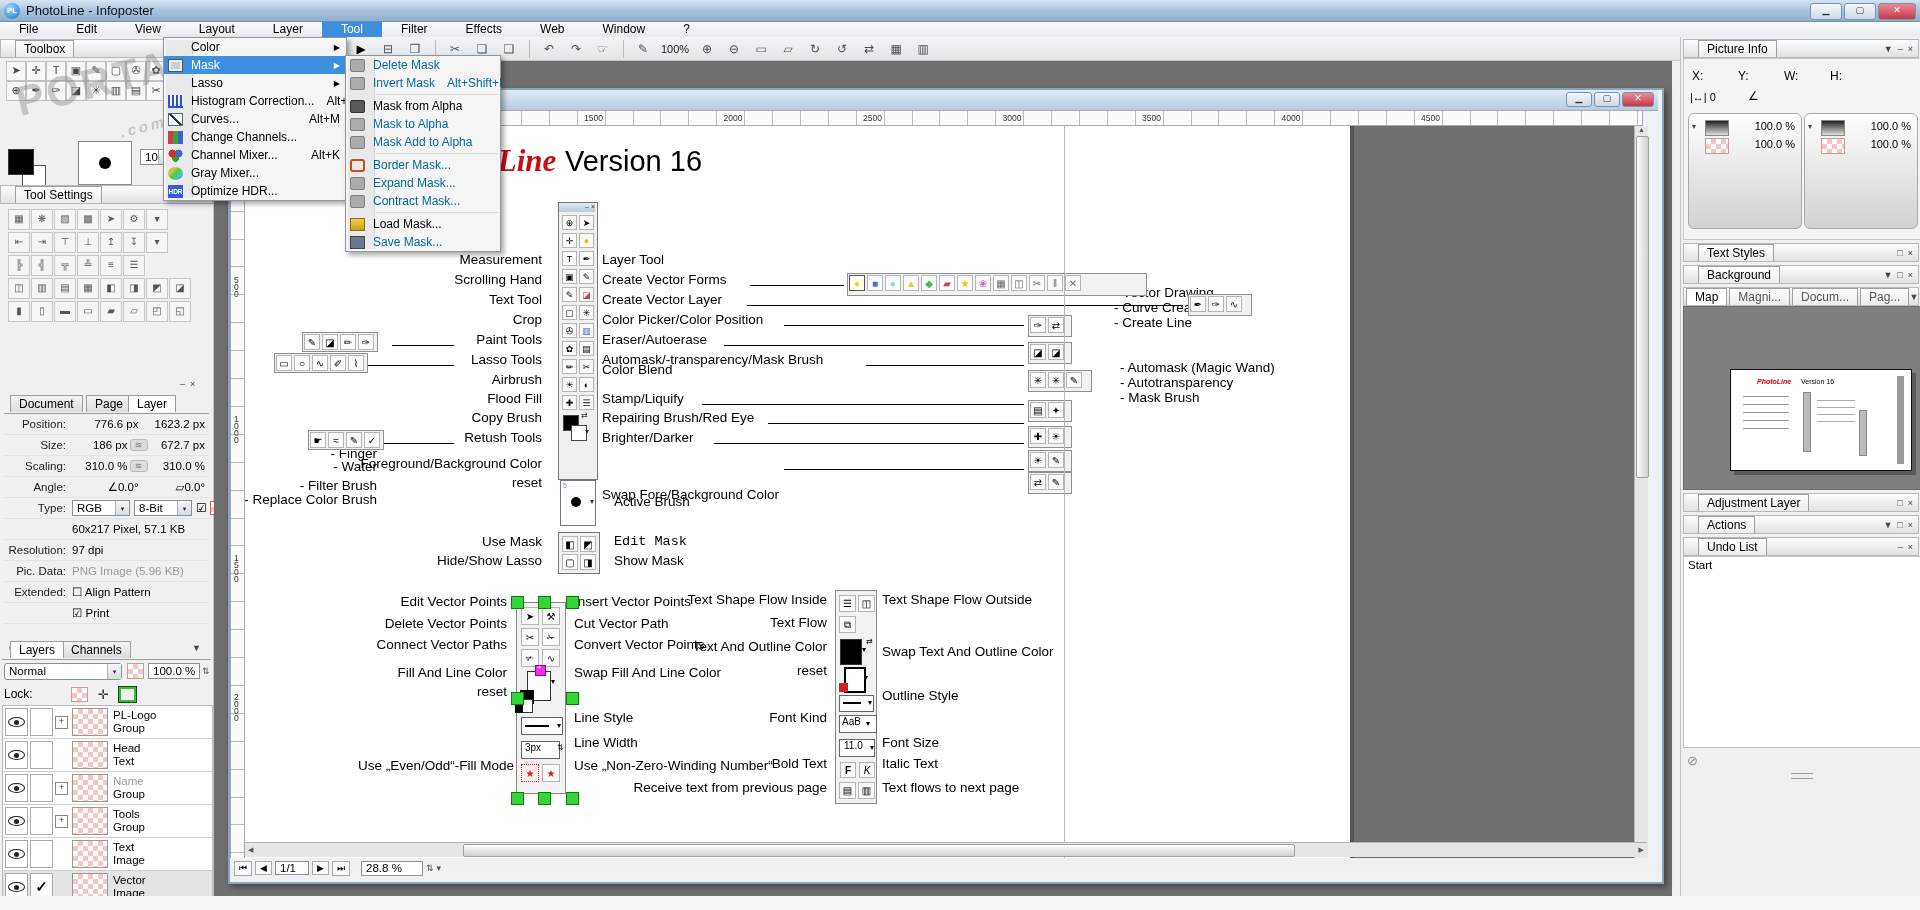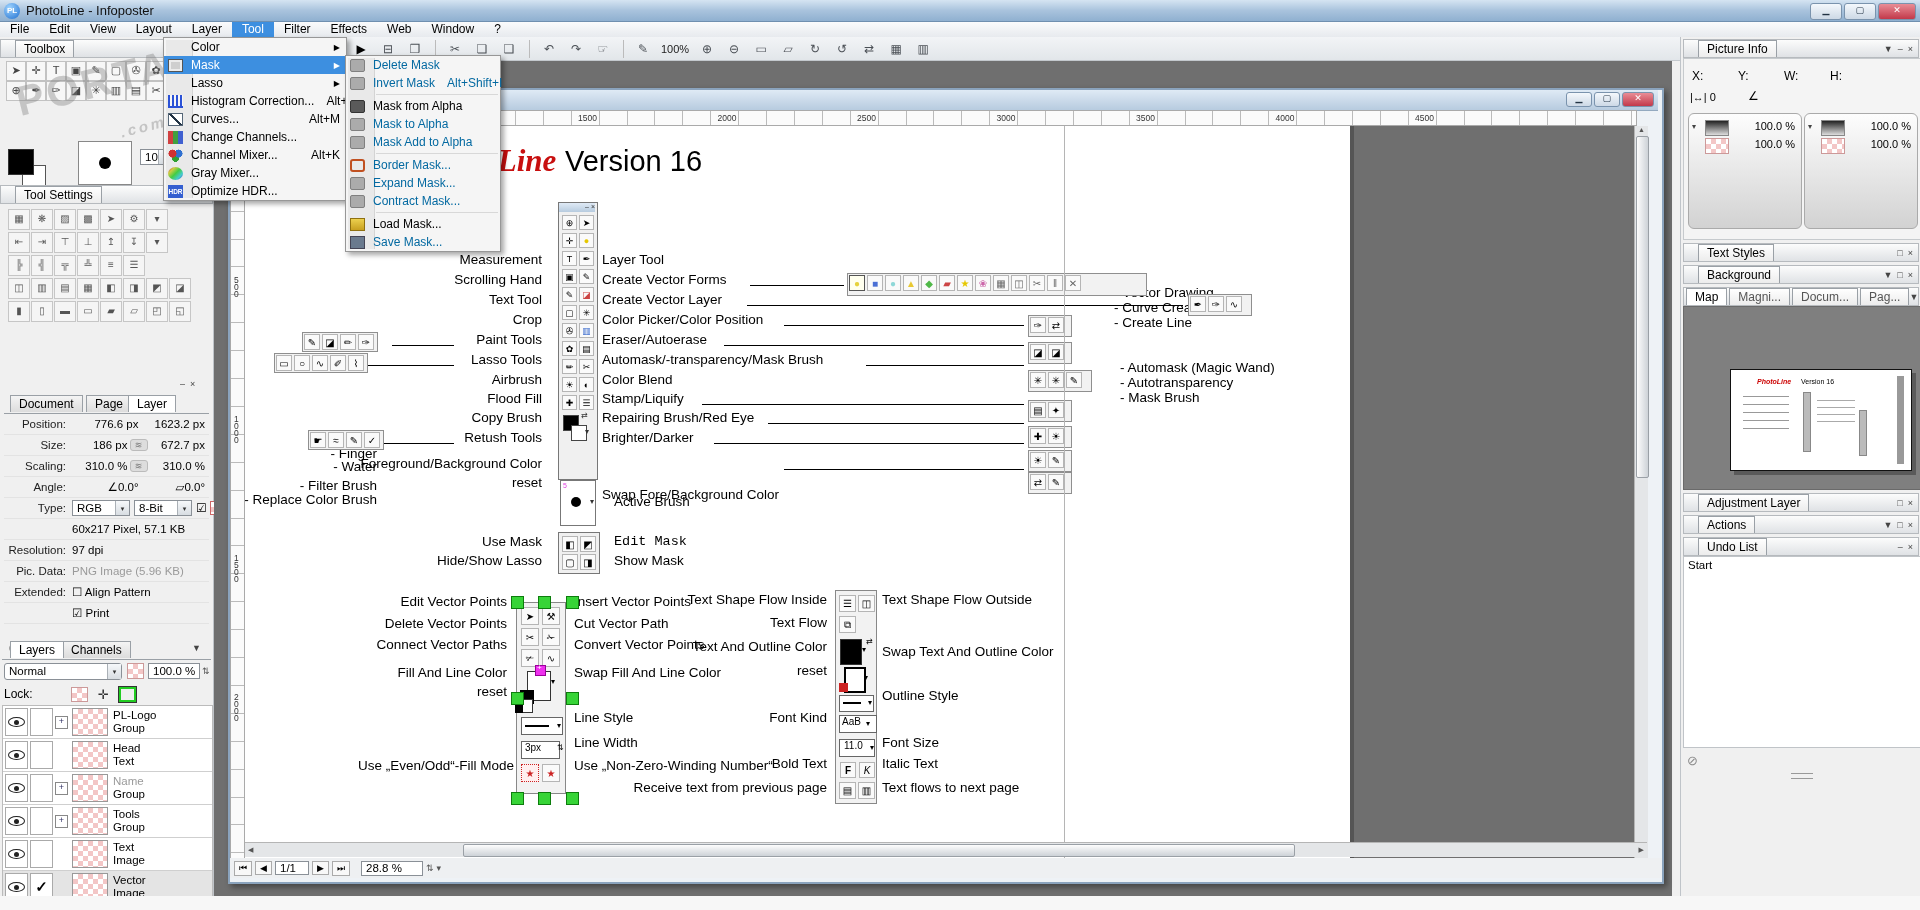--- a/index.html
+++ b/index.html
@@ -14,21 +14,21 @@
     display:flex;align-items:center;padding-left:4px;box-sizing:border-box}
   .appicon{width:16px;height:16px;border-radius:8px;background:radial-gradient(circle at 35% 30%,#9fd4ff,#1f6fd0);
     color:#fff;font-size:8px;font-weight:bold;text-align:center;line-height:16px;margin-right:6px}
   .titletext{font-size:13px;color:#111}
   .wbtns{position:absolute;right:4px;top:3px;display:flex;gap:2px}
   .wbtn{width:30px;height:15px;border:1px solid #7a93ad;border-radius:3px;
     background:linear-gradient(#f4f8fc,#cdd9e6);font-size:9px;line-height:13px;text-align:center;color:#234}
   .wbtn.close{background:linear-gradient(#e98d96,#c2394a);color:#fff;width:36px}
   #menubar{left:0;top:22px;width:1920px;height:15px;background:linear-gradient(#fafbfc,#e7eaee);
     border-bottom:1px solid #c7ccd1;display:flex;align-items:center;font-size:12px}
-  .mb-item{padding:0 10px;height:15px;line-height:15px}
+  .mb-item{padding:0 19px;height:15px;line-height:15px}
   .mb-item.active{background:#3d8fe0;color:#fff}
 
   #toolbarrow{left:0;top:37px;width:1920px;height:24px;background:linear-gradient(#f2f4f6,#e2e6ea);
     border-bottom:1px solid #c3c8cd;display:flex;align-items:center;gap:1px;padding-left:348px;box-sizing:border-box}
   .tbtn{min-width:20px;height:20px;border:1px solid transparent;border-radius:2px;text-align:center;
     line-height:20px;font-size:12px;color:#333;padding:0 2px}
   .tsep{width:6px;height:18px;border-right:1px solid #bbb;margin-right:5px}
   .tzoom{font-size:11px;padding:0 3px;color:#222}
 
   
@@ -433,21 +433,21 @@
   <div id="mdi" class="abs" style="left:214px;top:61px;width:1458px;height:835px;background:#6f6f6f">
       <div class="abs" style="left: 14px; top: 27px; width: 1432px; height: 792px; background: rgb(238, 242, 246); border: 2px solid rgb(138, 163, 189); box-shadow: rgba(0, 0, 0, 0.4) 3px 3px 6px;">
         <div class="abs" style="left: 0px; top: 0px; width: 1428px; height: 20px; background: linear-gradient(rgb(223, 234, 245), rgb(183, 203, 223)); border-bottom: 1px solid rgb(147, 169, 191);">
           <span class="wbtns" style="top: 2px;">
             <span class="wbtn" style="width: 24px; height: 13px; line-height: 11px;">▁</span>
             <span class="wbtn" style="width: 24px; height: 13px; line-height: 11px;">▢</span>
             <span class="wbtn close" style="width: 30px; height: 13px; line-height: 11px;">✕</span>
           </span>
         </div>
         <div class="abs" style="left: 0px; top: 20px; width: 15px; height: 16px; background: rgb(232, 232, 232); border: 1px solid rgb(170, 170, 170);"></div>
-        <div class="abs ruler" style="left: 5px; top: 20px; width: 1402px; height: 16px; background-image: repeating-linear-gradient(90deg, rgb(187, 187, 187) 0px, rgb(187, 187, 187) 1px, transparent 1px, transparent 27.9px);">
+        <div class="abs ruler" style="left: 11px; top: 20px; width: 1402px; height: 16px; background-image: repeating-linear-gradient(90deg, rgb(187, 187, 187) 0px, rgb(187, 187, 187) 1px, transparent 1px, transparent 27.9px);">
           <span class="rnum" style="left: 342px; top: 2px;">1500</span>
           <span class="rnum" style="left: 481.5px; top: 2px;">2000</span>
           <span class="rnum" style="left: 621px; top: 2px;">2500</span>
           <span class="rnum" style="left: 760.5px; top: 2px;">3000</span>
           <span class="rnum" style="left: 900px; top: 2px;">3500</span>
           <span class="rnum" style="left: 1039.5px; top: 2px;">4000</span>
           <span class="rnum" style="left: 1179px; top: 2px;">4500</span>
         </div>
         <div class="abs ruler" style="left: 0px; top: 36px; width: 15px; height: 750px; background-image: repeating-linear-gradient(rgb(187, 187, 187) 0px, rgb(187, 187, 187) 1px, transparent 1px, transparent 27.9px);">
           <div class="rnum" style="left: 3px; top: 150px; line-height: 7px; white-space: pre;">5
@@ -512,21 +512,21 @@
             <div class="poster-label pl-r" style="left: 582px; top: 537px;">reset</div>
             <div class="poster-label pl-r" style="left: 582px; top: 584px;">Font Kind</div>
             <div class="poster-label pl-r" style="left: 582px; top: 630px;">Bold Text</div>
             <div class="poster-label pl-r" style="left: 582px; top: 654px;">Receive text from previous page</div>
             <div class="poster-label" style="left: 357px; top: 126px;">Layer Tool</div>
             <div class="poster-label" style="left: 357px; top: 146px;">Create Vector Forms</div>
             <div class="poster-label" style="left: 357px; top: 166px;">Create Vector Layer</div>
             <div class="poster-label" style="left: 357px; top: 186px;">Color Picker/Color Position</div>
             <div class="poster-label" style="left: 357px; top: 206px;">Eraser/Autoerase</div>
             <div class="poster-label" style="left: 357px; top: 226px;">Automask/-transparency/Mask Brush</div>
-            <div class="poster-label" style="left: 357px; top: 246px;">Color Blend</div>
+            <div class="poster-label" style="left: 357px; top: 236px;">Color Blend</div>
             <div class="poster-label" style="left: 357px; top: 265px;">Stamp/Liquify</div>
             <div class="poster-label" style="left: 357px; top: 284px;">Repairing Brush/Red Eye</div>
             <div class="poster-label" style="left: 357px; top: 304px;">Brighter/Darker</div>
             <div class="poster-label" style="left: 357px; top: 330px; margin-top: 31px;">Swap Fore/Background Color</div>
             <div class="poster-label" style="left: 369px; top: 368px;">Active Brush</div>
             <div class="poster-label" style="left: 369px; top: 408px; font-family: Liberation Mono, monospace;">Edit Mask</div>
             <div class="poster-label" style="left: 369px; top: 427px;">Show Mask</div>
             <div class="poster-label" style="left: 869px; top: 159px;">- Vector Drawing</div>
             <div class="poster-label" style="left: 869px; top: 174px;">- Curve Creation</div>
             <div class="poster-label" style="left: 869px; top: 189px;">- Create Line</div>

